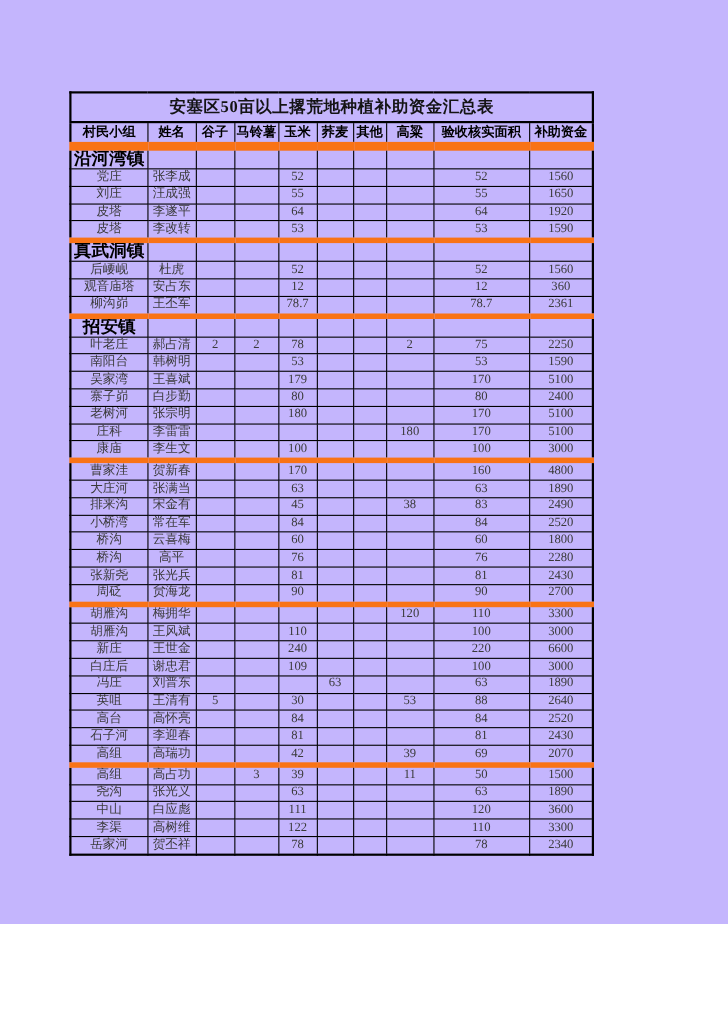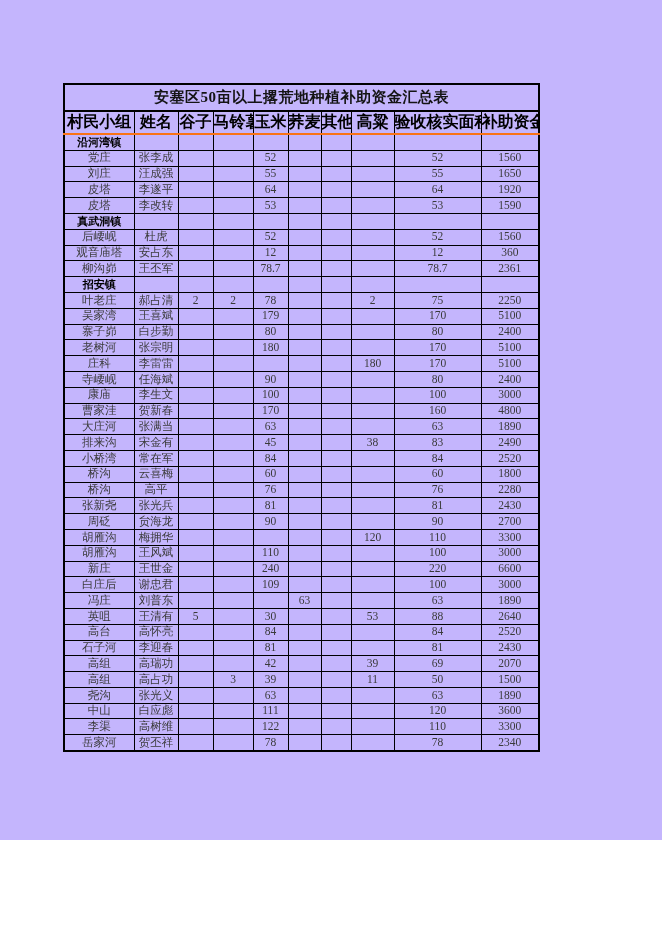--- a/index.html
+++ b/index.html
@@ -33,38 +33,38 @@
   tr.title-row th {
     height: 25px;
     font-size: 15px;
     font-weight: 600;
     color: #141414;
     border-bottom: 2px solid #000;
     letter-spacing: 0.5px;
   }
   tr.header-row th {
     height: 13px;
-    font-size: 16px;
+    font-size: 12px;
     font-weight: bold;
     color: #000;
-    border-bottom: 2px solid #f97316;
+    border-bottom: 8px solid #f97316;
   }
   tbody td {
     height: 14.8px;
     font-size: 11.5px;
     color: #3a3a3a;
     line-height: 1;
   }
   tbody tr.section td {
     font-weight: bold;
     color: #000;
-    font-size: 11px;
+    font-size: 16px;
   }
   tbody tr.thick-top td {
-    border-top: 1px solid #f97316;
+    border-top: 5px solid #f97316;
   }
 </style>
 </head>
 <body>
 
 <div class="page">
   <table class="report">
     <colgroup id="report-cols">
         <col style="width: 70px;">
         <col style="width: 44px;">
@@ -221,20 +221,32 @@
           <td>2</td>
           <td>2</td>
           <td>78</td>
           <td></td>
           <td></td>
           <td>2</td>
           <td>75</td>
           <td>2250</td>
         </tr>
         <tr>
+          <td>南阳台</td>
+          <td>韩树明</td>
+          <td></td>
+          <td></td>
+          <td>53</td>
+          <td></td>
+          <td></td>
+          <td></td>
+          <td>53</td>
+          <td>1590</td>
+        </tr>
+        <tr>
           <td>吴家湾</td>
           <td>王喜斌</td>
           <td></td>
           <td></td>
           <td>179</td>
           <td></td>
           <td></td>
           <td></td>
           <td>170</td>
           <td>5100</td>
@@ -267,32 +279,20 @@
           <td>庄科</td>
           <td>李雷雷</td>
           <td></td>
           <td></td>
           <td></td>
           <td></td>
           <td></td>
           <td>180</td>
           <td>170</td>
           <td>5100</td>
-        </tr>
-        <tr>
-          <td>寺崾岘</td>
-          <td>任海斌</td>
-          <td></td>
-          <td></td>
-          <td>90</td>
-          <td></td>
-          <td></td>
-          <td></td>
-          <td>80</td>
-          <td>2400</td>
         </tr>
         <tr>
           <td>康庙</td>
           <td>李生文</td>
           <td></td>
           <td></td>
           <td>100</td>
           <td></td>
           <td></td>
           <td></td>

